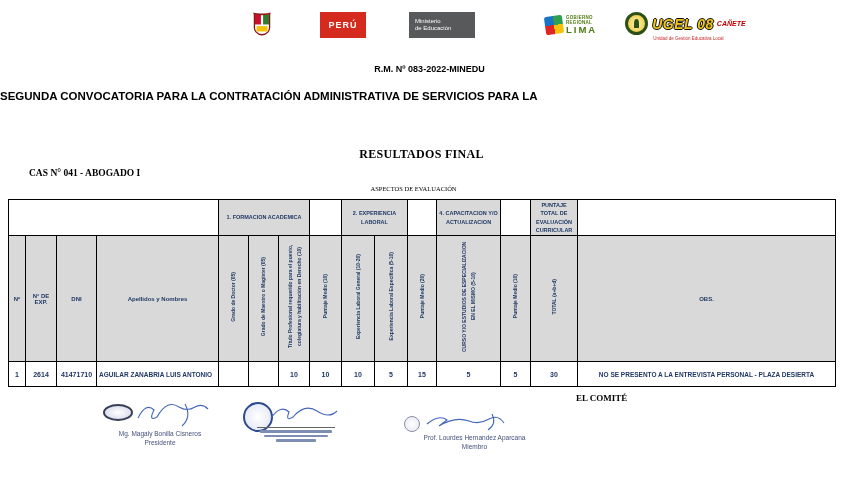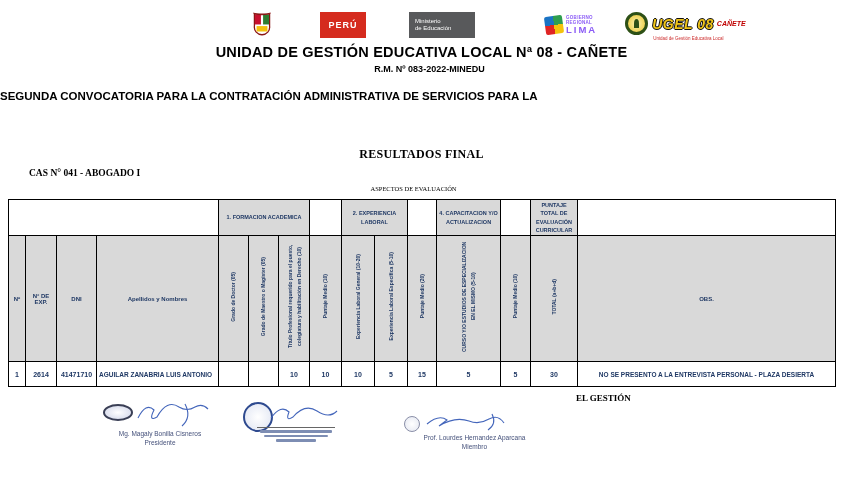--- a/index.html
+++ b/index.html
@@ -13,21 +13,21 @@
   .logos{position:absolute;left:250px;top:12px;display:flex;align-items:flex-start;}
   .peru-logo{display:flex;height:26px;align-items:stretch;gap:43px;}
   .coat{width:24px;height:26px;margin-right:3px;}
   .peru-box{background:#D52B1E;width:46px;display:flex;align-items:center;justify-content:center;
             color:#fff;font-weight:bold;font-size:9px;letter-spacing:1px;}
   .min-box{background:#58595B;width:66px;color:#fff;font-size:6px;line-height:1.25;
            display:flex;flex-direction:column;justify-content:center;padding-left:6px;}
   .gob-logo{margin-left:70px;display:flex;align-items:center;height:26px;}
   .gob-icon{width:18px;height:18px;margin-right:3px;border-radius:2px;transform:rotate(-8deg);
             background:conic-gradient(#2e9e4f 0 25%,#f4c20d 25% 50%,#e02424 50% 75%,#1a73c4 75% 100%);}
-  .gob-text{display:flex;flex-direction:column;color:#8b5cf6;font-weight:bold;}
+  .gob-text{display:flex;flex-direction:column;color:#4d7c0f;font-weight:bold;}
   .gob-text .small{font-size:4.5px;letter-spacing:.3px;}
   .gob-text .big{font-size:9.5px;letter-spacing:2px;line-height:1;}
   .ugel-logo{margin-left:28px;display:flex;flex-direction:column;}
   .ugel-row{display:flex;align-items:center;justify-content:center;}
   .ugel-emblem{width:23px;height:23px;border-radius:50%;border:3px solid #2d5016;
                background:radial-gradient(#fdf3b3,#e8c530);margin-right:4px;position:relative;}
   .ugel-emblem::after{content:"";position:absolute;left:6px;top:4px;width:5px;height:9px;
                background:#2d5016;border-radius:50% 50% 0 0;}
   .ugel-name{font-size:14px;font-weight:900;font-style:italic;color:#f0c419;
              text-shadow:-1px 0 #111,1px 0 #111,0 -1px #111,0 1px #111;letter-spacing:.5px;}
@@ -112,21 +112,20 @@
     <div class="ugel-logo">
       <div class="ugel-row">
         <span class="ugel-emblem"></span>
         <span class="ugel-name">UGEL 08</span>
         <span class="ugel-city">CAÑETE</span>
       </div>
       <span class="ugel-tagline">Unidad de Gestión Educativa Local</span>
     </div>
   </div>
 
-  <div class="doc-title">UNIDAD DE GESTIÓN EDUCATIVA LOCAL Nª 08 - CAÑETE</div>
   <div class="doc-res">R.M. Nº 083-2022-MINEDU</div>
   <div class="announce">
     <div>SEGUNDA CONVOCATORIA PARA LA CONTRATACIÓN ADMINISTRATIVA DE SERVICIOS PARA LA</div>
   </div>
   <div class="results">RESULTADOS FINAL</div>
   <div class="cas">CAS N° 041 - ABOGADO I</div>
   <div class="aspectos">ASPECTOS DE EVALUACIÓN</div>
 
   <table class="eval">
     <colgroup>
@@ -188,21 +187,21 @@
       <td class="d">5</td>
       <td class="d">15</td>
       <td class="d">5</td>
       <td class="d">5</td>
       <td class="d">30</td>
       <td class="d-obs">NO SE PRESENTO A LA ENTREVISTA PERSONAL - PLAZA DESIERTA</td>
     </tr>
   </tbody>
     </table>
 
-  <div class="committee">EL GESTIÓN</div>
+  <div class="committee">EL COMITÉ</div>
 
   <div class="sig" style="left:85px;top:398px;width:150px;">
     <div class="sig-art">
       <span class="stamp-oval"></span>
       <svg class="ink" style="left:45px;top:0;" width="100" height="30" viewBox="0 0 100 30">
         <path d="M8 20 q8 -16 16 -8 q-6 12 3 7 q10 -18 22 -10 q8 5 16 0 q7 -4 13 2 M55 6 q7 13 -3 22" fill="none" stroke="#4466BB" stroke-width="1.1"></path>
       </svg>
     </div>
     <div class="name">Mg. Magaly Bonilla Cisneros</div>
     <div class="role">Presidente</div>

